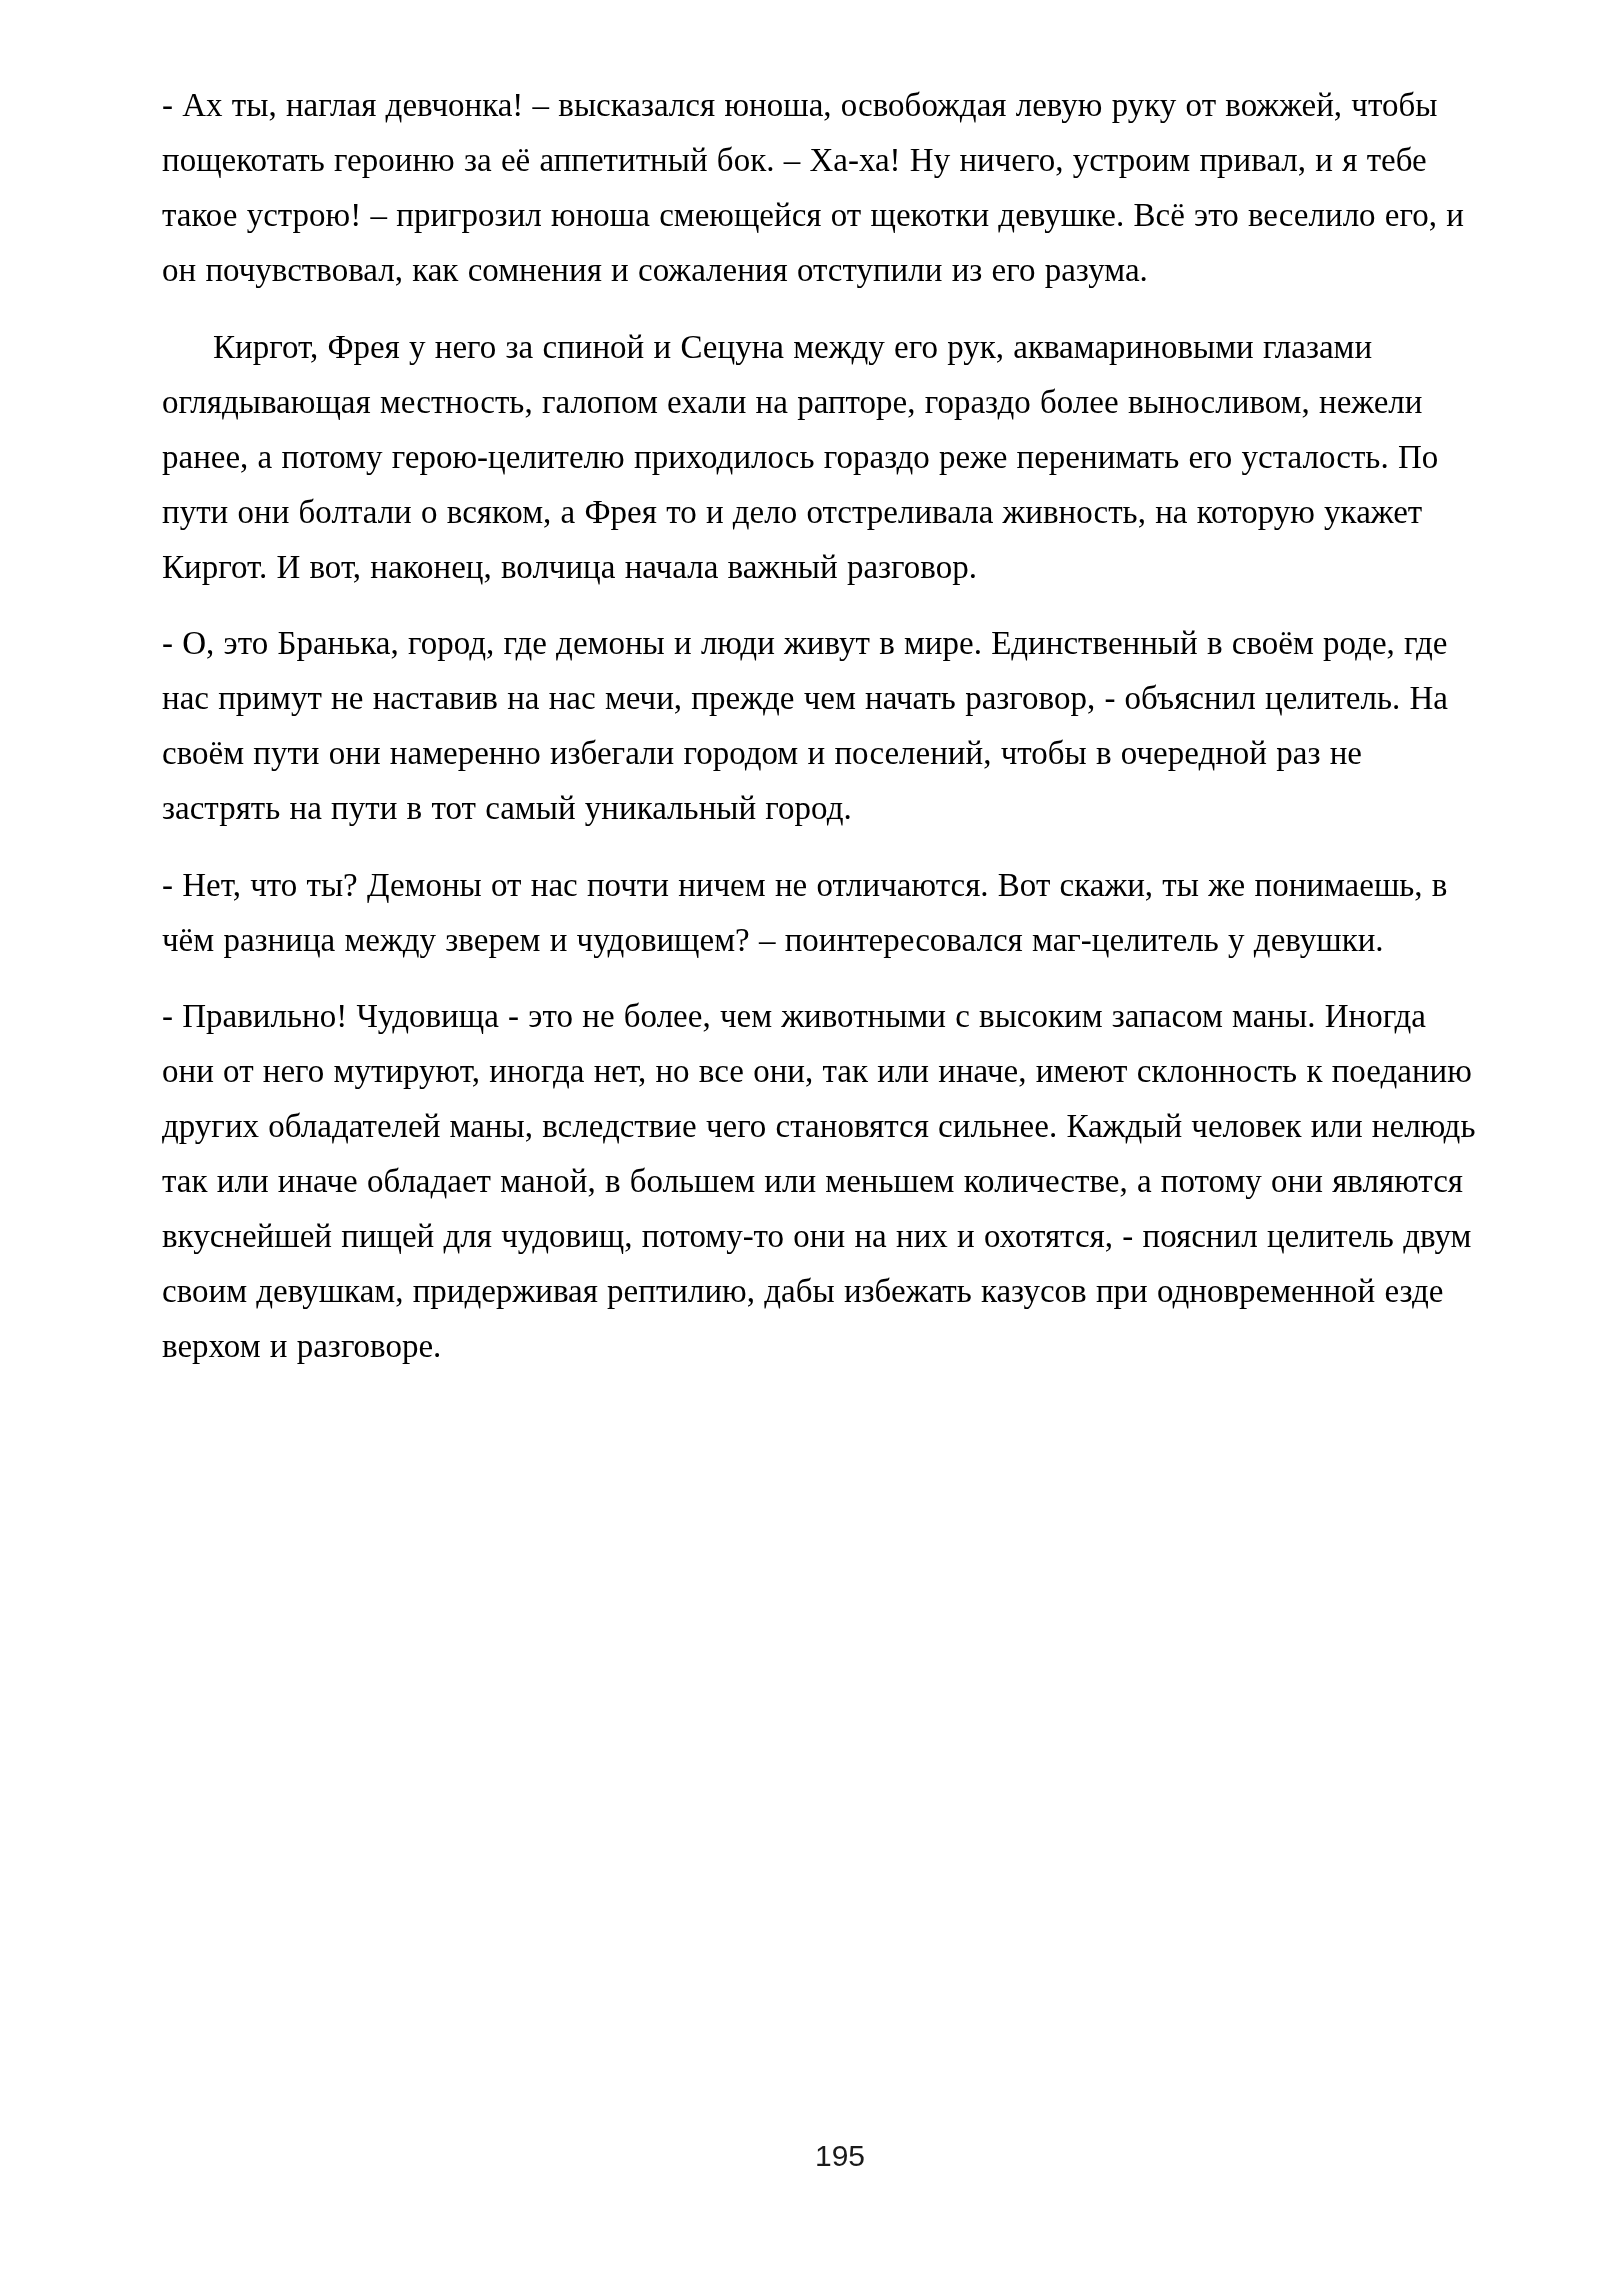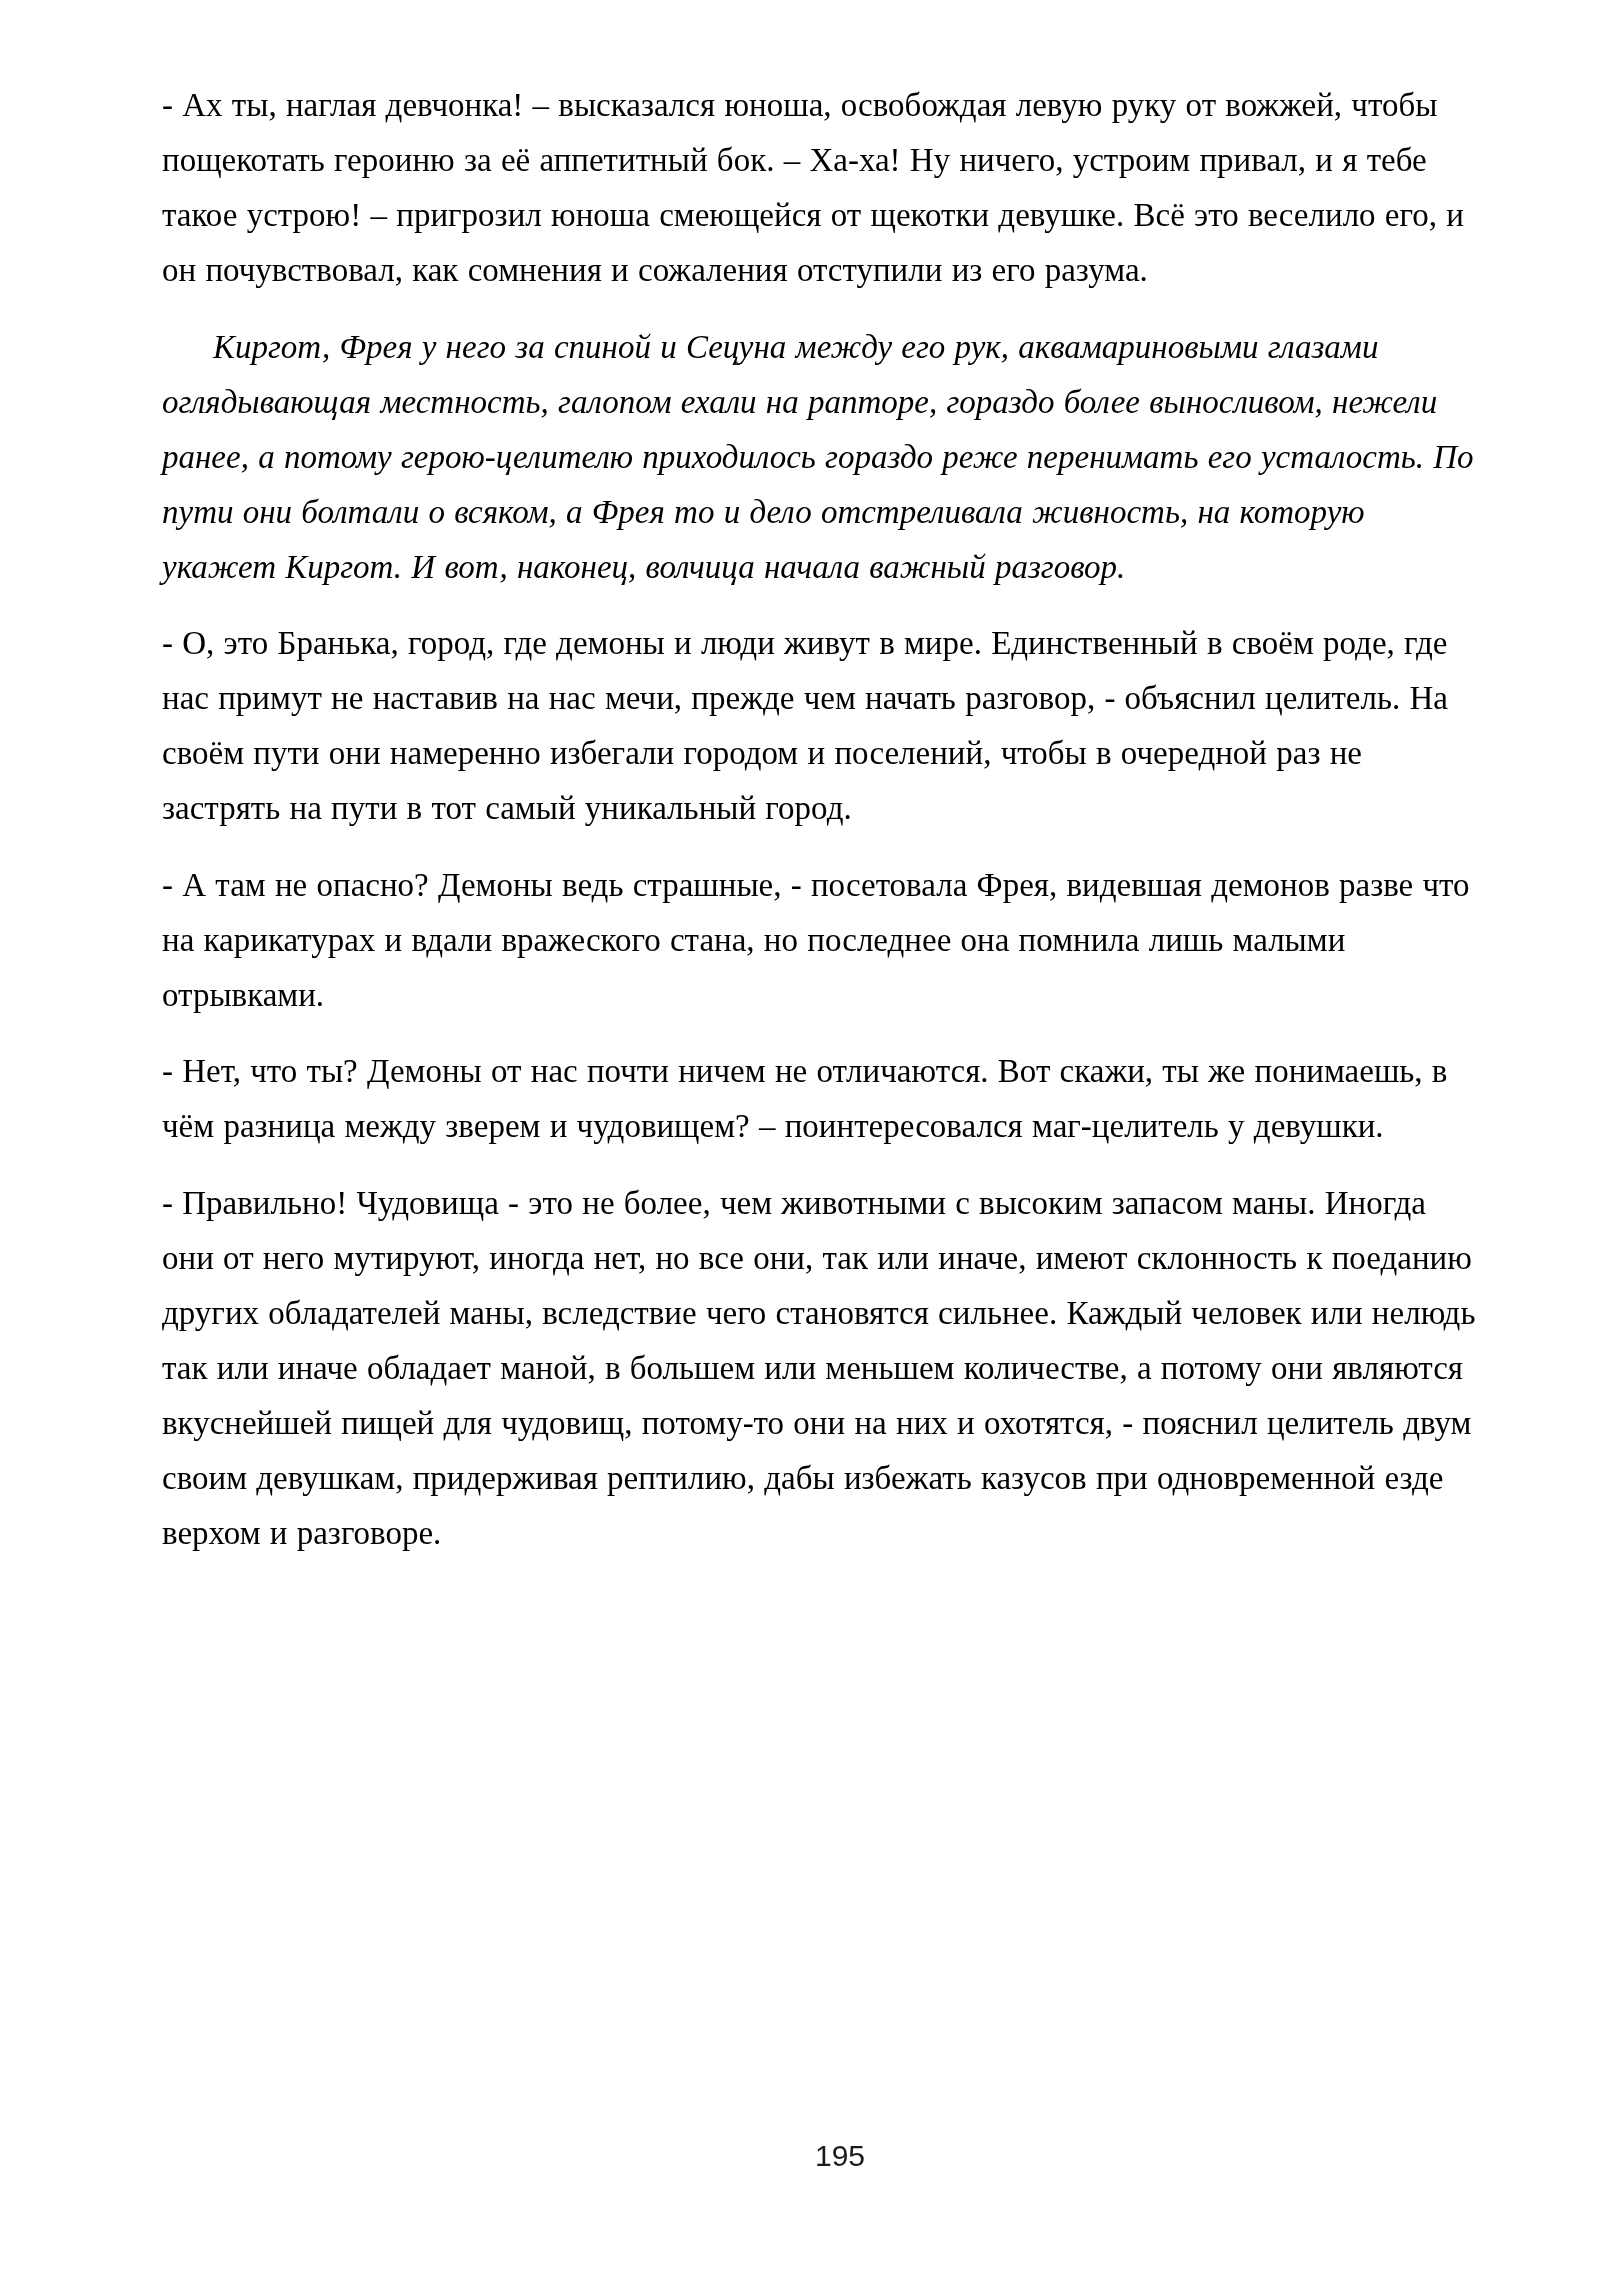--- a/index.html
+++ b/index.html
@@ -25,21 +25,20 @@
   .text-block p {
     margin: 0 0 21.6px 0;
     font-size: 33px;
     line-height: 55px;
     text-align: left;
     color: #000000;
     word-spacing: 1px;
   }
   .text-block p.indented {
     text-indent: 51px;
-    font-style: italic;
   }
   .page-number {
     position: absolute;
     bottom: 120px;
     left: 0;
     width: 100%;
     text-align: center;
     font-family: "Liberation Sans", "DejaVu Sans", sans-serif;
     font-size: 30px;
     color: #1a1a1a;
@@ -48,19 +47,18 @@
   }
 </style>
 </head>
 <body>
 
 <div class="page">
   <div class="text-block">
     <p>- Ах ты, наглая девчонка! – высказался юноша, освобождая левую руку от вожжей, чтобы пощекотать героиню за её аппетитный бок. – Ха-ха! Ну ничего, устроим привал, и я тебе такое устрою! – пригрозил юноша смеющейся от щекотки девушке. Всё это веселило его, и он почувствовал, как сомнения и сожаления отступили из его разума.</p>
     <p class="indented">Киргот, Фрея у него за спиной и Сецуна между его рук, аквамариновыми глазами оглядывающая местность, галопом ехали на рапторе, гораздо более выносливом, нежели ранее, а потому герою-целителю приходилось гораздо реже перенимать его усталость. По пути они болтали о всяком, а Фрея то и дело отстреливала живность, на которую укажет Киргот. И вот, наконец, волчица начала важный разговор.</p>
     <p>- О, это Бранька, город, где демоны и люди живут в мире. Единственный в своём роде, где нас примут не наставив на нас мечи, прежде чем начать разговор, - объяснил целитель. На своём пути они намеренно избегали городом и поселений, чтобы в очередной раз не застрять на пути в тот самый уникальный город.</p>
-    <p>- А там не опасно? Демоны ведь страшные, - посетовала Фрея, видевшая демонов разве что на карикатурах и вдали вражеского стана, но последнее она помнила лишь малыми отрывками.</p>
     <p>- Нет, что ты? Демоны от нас почти ничем не отличаются. Вот скажи, ты же понимаешь, в чём разница между зверем и чудовищем? – поинтересовался маг-целитель у девушки.</p>
     <p>- Правильно! Чудовища - это не более, чем животными с высоким запасом маны. Иногда они от него мутируют, иногда нет, но все они, так или иначе, имеют склонность к поеданию других обладателей маны, вследствие чего становятся сильнее. Каждый человек или нелюдь так или иначе обладает маной, в большем или меньшем количестве, а потому они являются вкуснейшей пищей для чудовищ, потому-то они на них и охотятся, - пояснил целитель двум своим девушкам, придерживая рептилию, дабы избежать казусов при одновременной езде верхом и разговоре.</p>
   </div>
   <div class="page-number">195</div>
 </div>
 
 
 </body></html>

